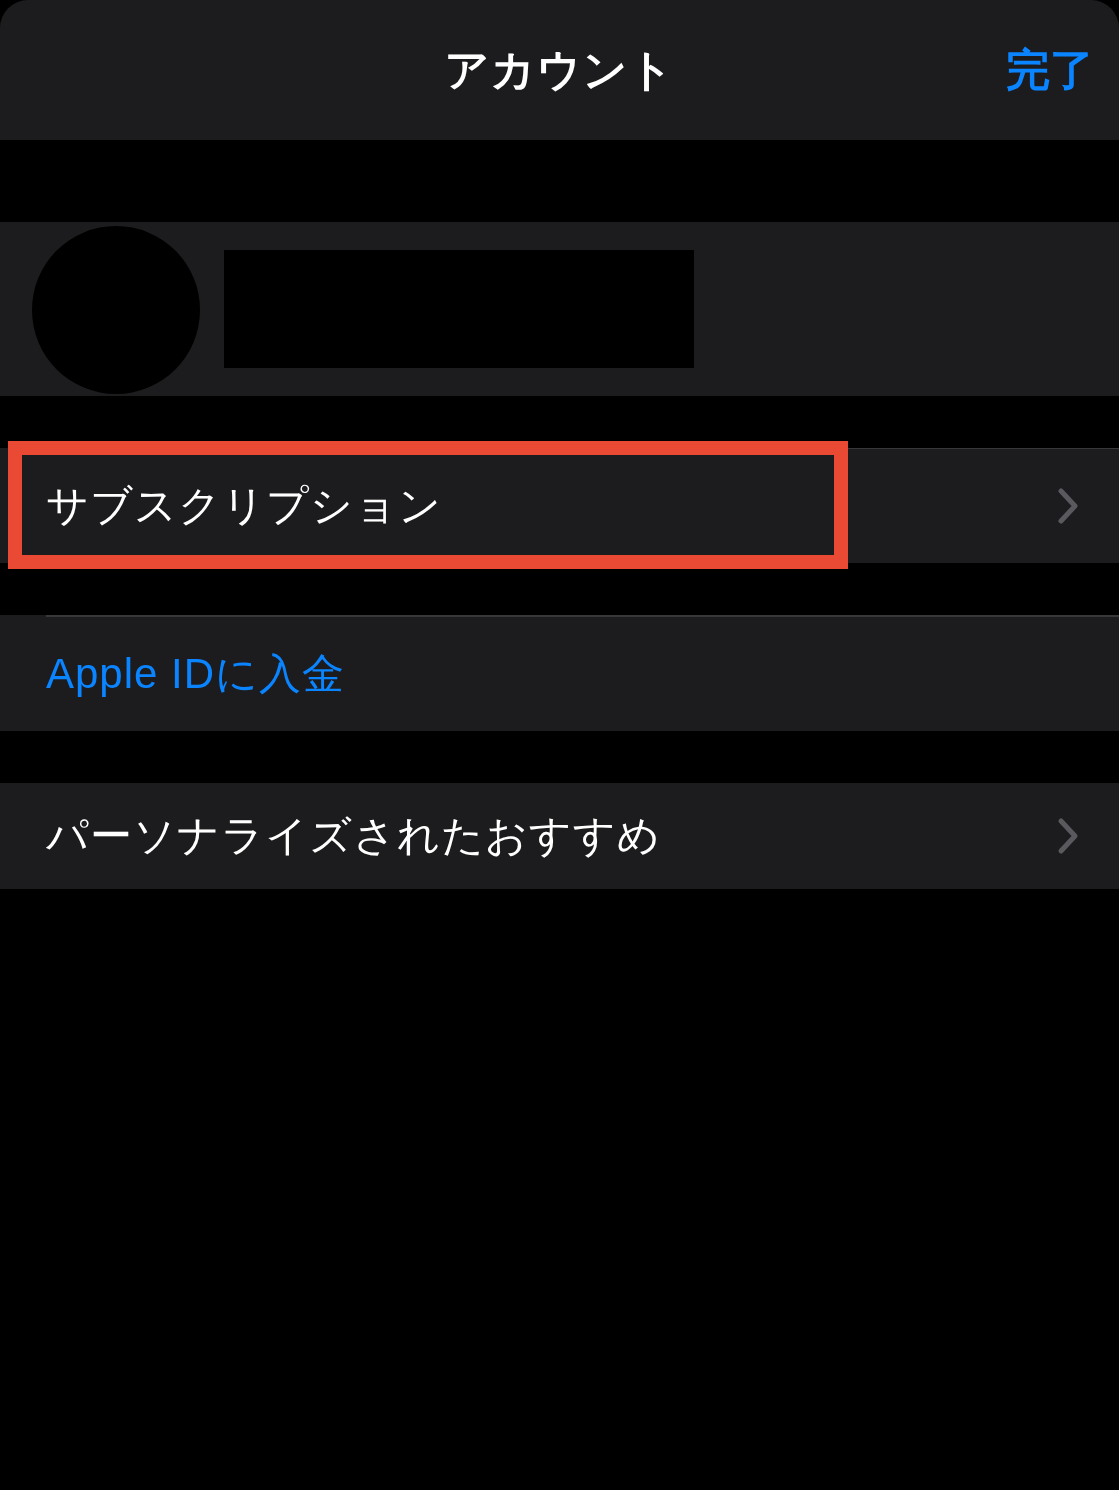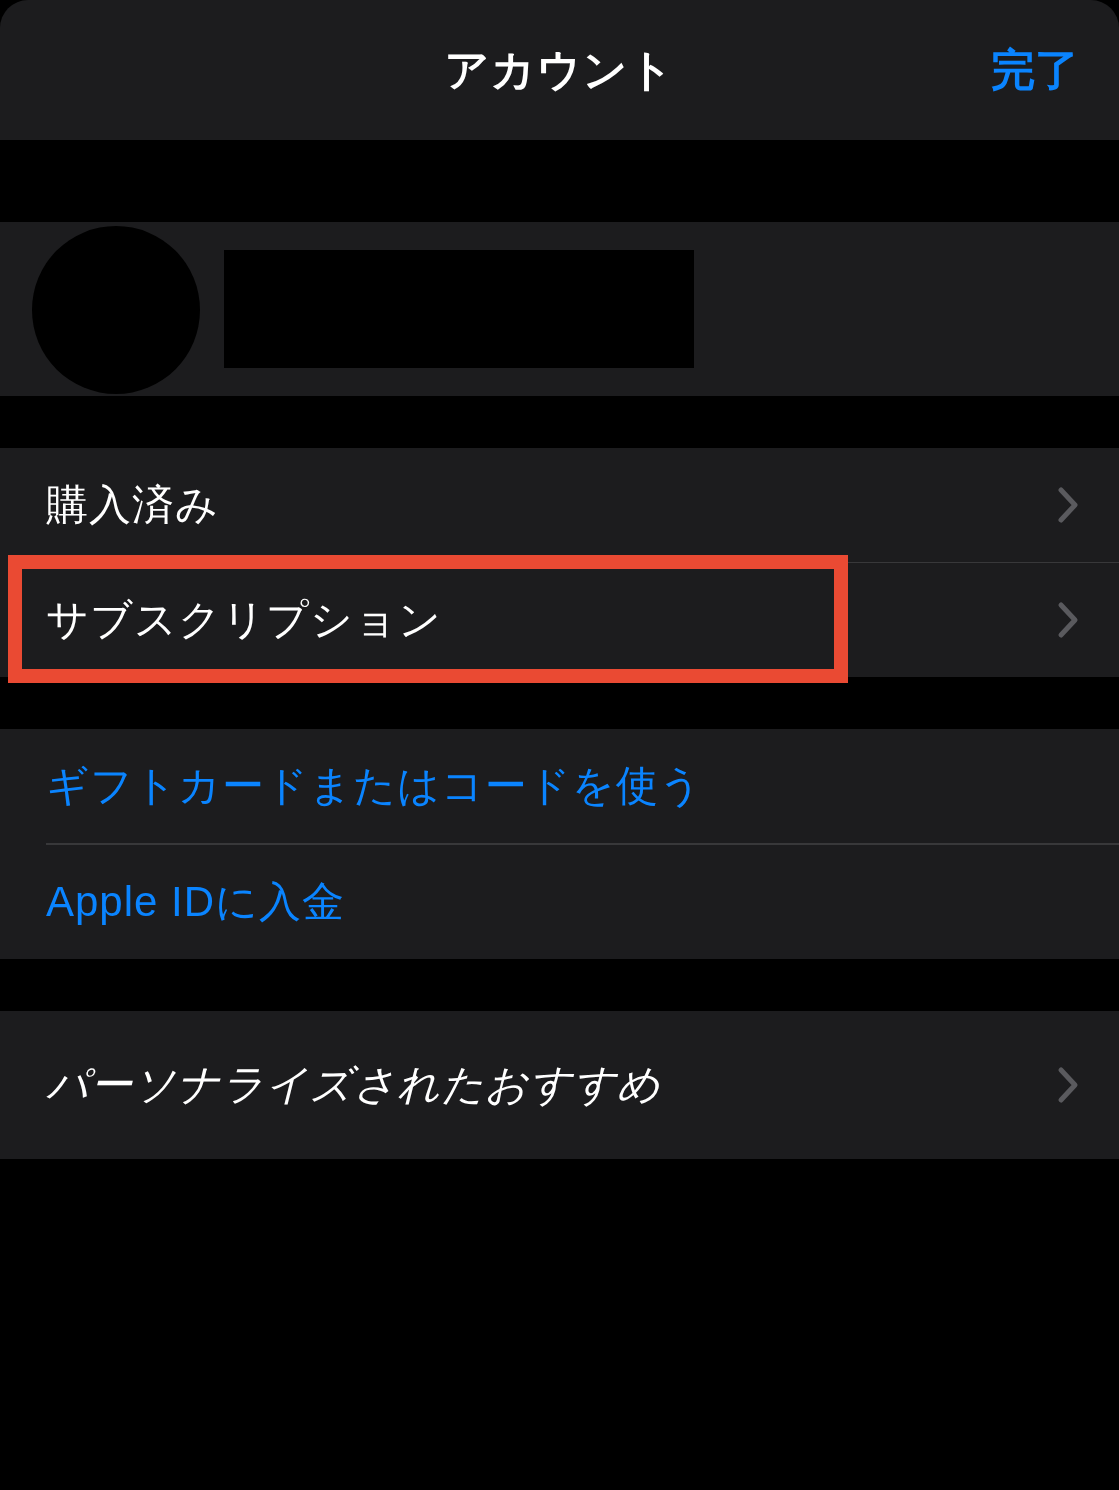--- a/index.html
+++ b/index.html
@@ -32,21 +32,21 @@
       border-top-right-radius: 28px;
     }
     .header-title {
       font-size: 44px;
       font-weight: 600;
       color: #ffffff;
       letter-spacing: 1px;
     }
     .header-done {
       position: absolute;
-      right: 40px;
+      right: 25px;
       font-size: 44px;
       font-weight: 600;
       color: #0a84ff;
     }
     .gap {
       height: 82px;
       background: #000000;
     }
     .gap-small {
       height: 52px;
@@ -123,28 +123,27 @@
       height: 128px;
       border: 14px solid #ea4a33;
       pointer-events: none;
       z-index: 10;
     }
     .row-subscription {
       position: relative;
       align-items: center;
     }
     .recommendations-row {
-      height: 148px;
+      height: 106px;
       display: flex;
       align-items: center;
       padding-left: 46px;
       padding-right: 40px;
       position: relative;
       background: #1c1c1e;
-      font-style: italic;
     }
   </style>
 </head>
 <body>
 
 <div class="sheet">
   <div class="header">
     <div class="header-title">アカウント</div>
     <div class="header-done">完了</div>
   </div>
@@ -152,46 +151,35 @@
   <div class="gap"></div>
 
   <div class="profile-row">
     <div class="avatar"></div>
     <div class="name-redacted"></div>
   </div>
 
   <div class="gap-small"></div>
 
   <div class="section">
-    <div class="row">
-      <span class="row-label">購入済み</span>
-      <span class="chevron">
-        <svg viewBox="0 0 22 38" fill="none" stroke="#5a5a5e" stroke-width="5" stroke-linecap="round" stroke-linejoin="round">
-          <polyline points="4,4 18,19 4,34"></polyline>
-        </svg>
-      </span>
-    </div>
     <div class="separator"></div>
     <div class="row row-subscription">
       <div class="highlight-box"></div>
       <span class="row-label">サブスクリプション</span>
       <span class="chevron">
         <svg viewBox="0 0 22 38" fill="none" stroke="#5a5a5e" stroke-width="5" stroke-linecap="round" stroke-linejoin="round">
           <polyline points="4,4 18,19 4,34"></polyline>
         </svg>
       </span>
     </div>
   </div>
 
   <div class="gap-small"></div>
 
   <div class="section">
-    <div class="row">
-      <span class="row-label-link">ギフトカードまたはコードを使う</span>
-    </div>
     <div class="separator"></div>
     <div class="separator"></div>
     <div class="row">
       <span class="row-label-link">Apple IDに入金</span>
     </div>
   </div>
 
   <div class="gap-small"></div>
 
   <div class="recommendations-row">

